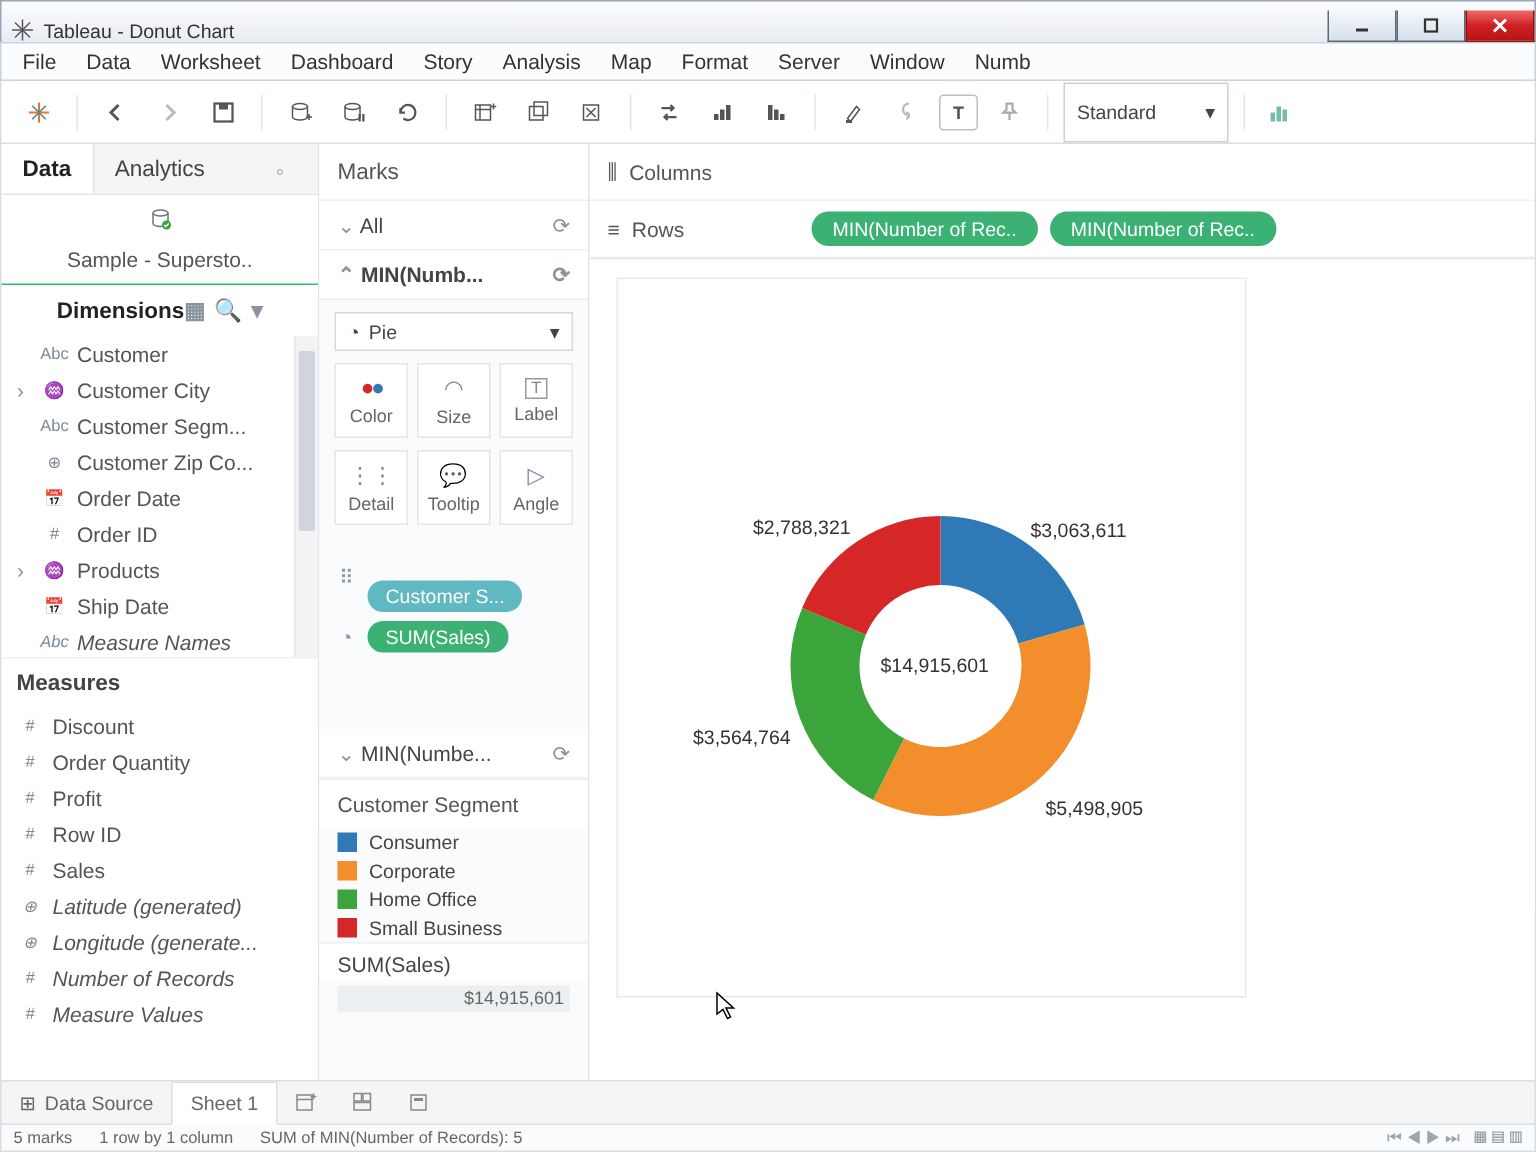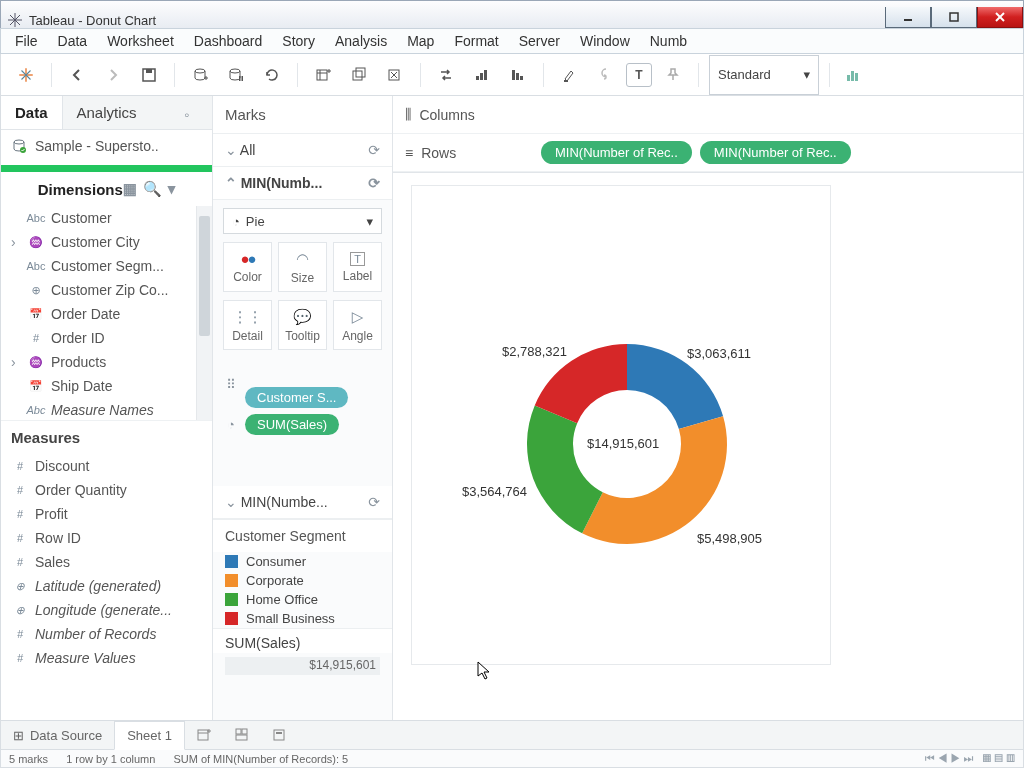--- a/index.html
+++ b/index.html
@@ -31,21 +31,21 @@
   .midcol  { width:180px; border-right:1px solid #e1e5e9; display:flex; flex-direction:column; background:#fafbfc; }
   .rightcol{ flex:1; display:flex; flex-direction:column; }
 
   
   .tabsrow { display:flex; align-items:center; border-bottom:1px solid #e1e5e9; }
   .tab { padding:8px 14px; font-size:15px; }
   .tab.active { font-weight:bold; color:#222; }
   .tab.inactive { background:#f3f5f6; border-left:1px solid #e1e5e9; flex:1; display:flex; justify-content:space-between; align-items:center; }
   .small-icon { width:14px; height:14px; color:#8a949e; }
 
-  .dsrow { display:flex; padding:8px 10px; gap:8px; border-bottom:7px solid #22c55e; }
+  .dsrow { display:flex; align-items:center; padding:8px 10px; gap:8px; border-bottom:1px solid #22c55e;flex-direction:column; }
   .dsrow .dsname { font-size:14px; color:#555; }
 
   .section-head { padding:8px 10px; font-weight:bold; font-size:15px; color:#222; display:flex; align-items:center; justify-content:center; }
   .section-head .tools { display:flex; gap:6px; color:#8a949e; }
 
   .fieldlist { overflow-y:auto; flex:1 1 auto; }
   .fieldrow { display:flex; align-items:center; padding:4px 10px; gap:6px; font-size:14px; color:#555; }
   .fieldrow.italic { font-style:italic; }
   .ficon { width:18px; display:inline-flex; justify-content:center; color:#7b8a98; font-size:11px; }
   .caret { color:#8a949e; width:10px; }

